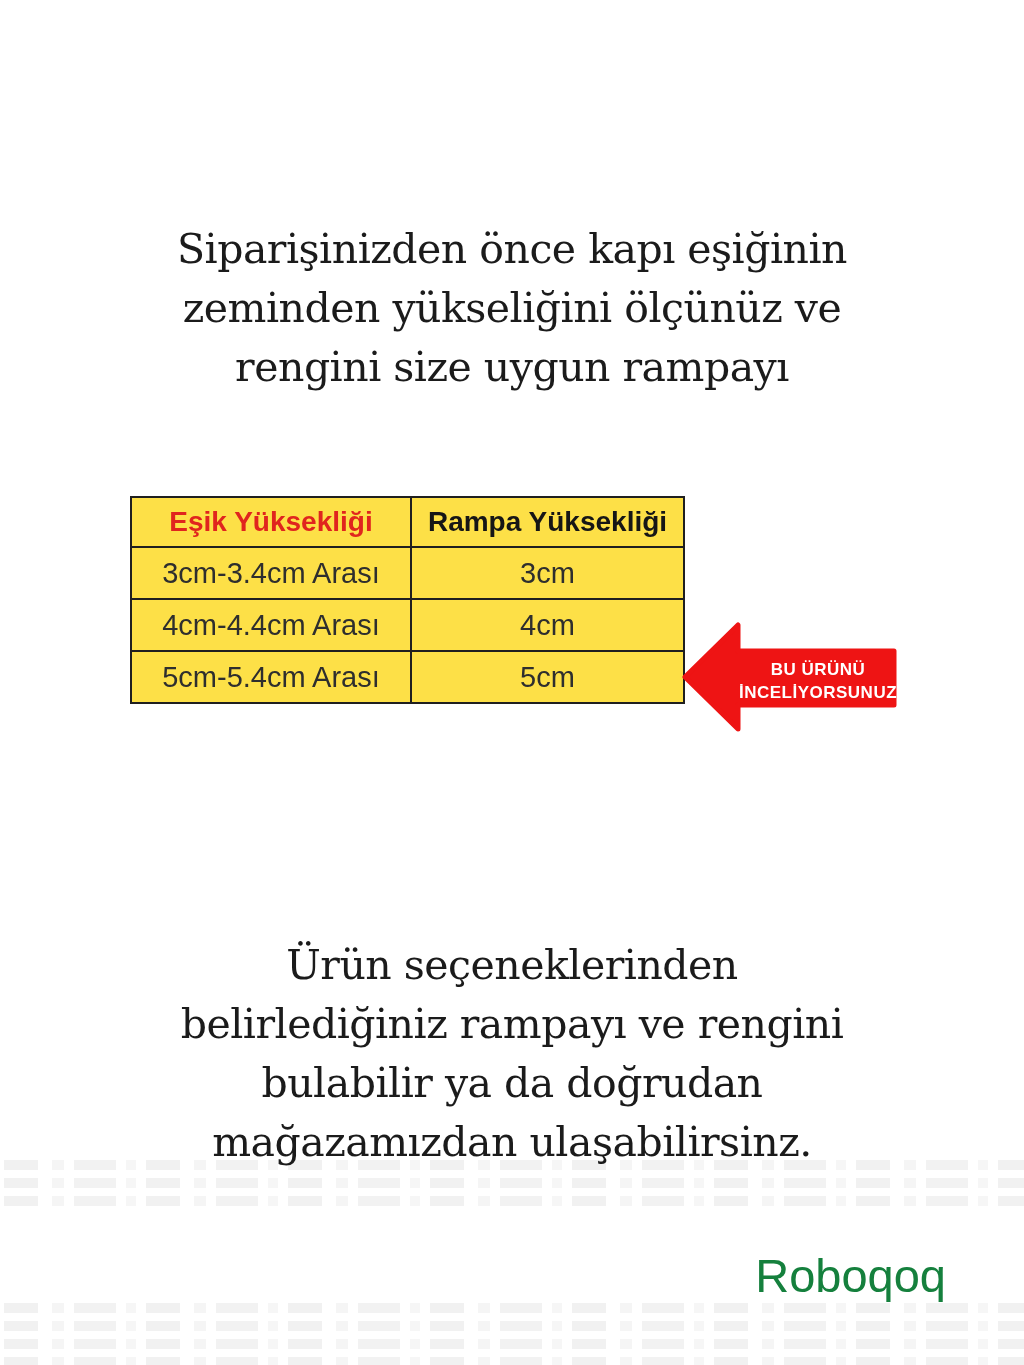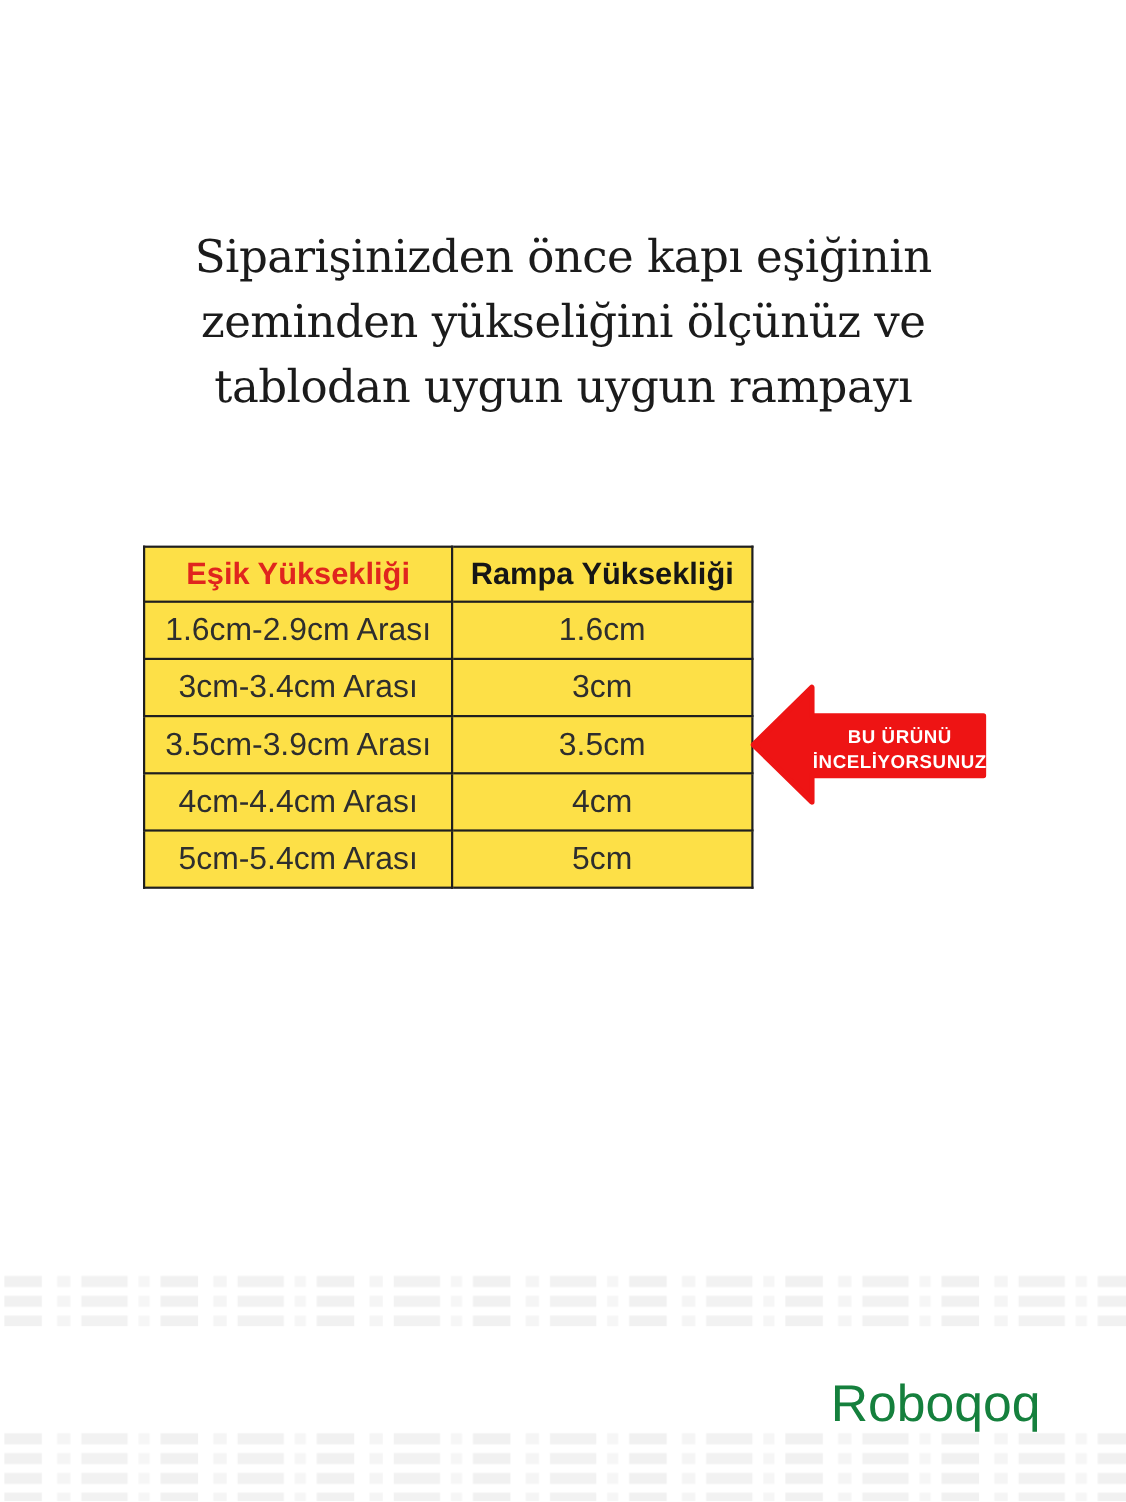--- a/index.html
+++ b/index.html
@@ -13,21 +13,21 @@
 
   
   .serif-block{
     position:absolute;left:0;width:100%;
     text-align:center;
     font-family:"DejaVu Serif","Liberation Serif",serif;
     font-size:41px;line-height:59px;
     color:#1b1b1b;
     letter-spacing:-0.5px;
   }
-  #heading{top:204px;}
+  #heading{top:220px;}
   #paragraph{top:936px;}
 
   
   #ramp-table{
     position:absolute;left:130px;top:496px;
     width:553px;
     border-collapse:collapse;
     table-layout:fixed;
   }
   #ramp-table th,#ramp-table td{
@@ -78,66 +78,64 @@
   .wm-strip svg{display:block;width:100%;height:100%;}
 </style>
 </head>
 <body>
 
 <div id="canvas">
 
   <div id="heading" class="serif-block">
     <div>Siparişinizden önce kapı eşiğinin</div>
     <div>zeminden yükseliğini ölçünüz ve</div>
-    <div>tablodan uygun uygun rampayı</div>
+    <div>rengini size uygun rampayı</div>
   </div>
 
   <table id="ramp-table">
     <colgroup>
         <col class="col-threshold">
         <col class="col-ramp">
       </colgroup>
     <thead>
       <tr>
         <th class="th-threshold">Eşik Yüksekliği</th>
         <th>Rampa Yüksekliği</th>
       </tr>
     </thead>
     <tbody>
       <tr>
-        <td>1.6cm-2.9cm Arası</td>
-        <td>1.6cm</td>
-      </tr>
-      <tr>
         <td>3cm-3.4cm Arası</td>
         <td>3cm</td>
-      </tr>
-      <tr class="row-highlight">
-        <td>3.5cm-3.9cm Arası</td>
-        <td>3.5cm</td>
       </tr>
       <tr>
         <td>4cm-4.4cm Arası</td>
         <td>4cm</td>
       </tr>
       <tr>
         <td>5cm-5.4cm Arası</td>
         <td>5cm</td>
       </tr>
     </tbody>
   </table>
 
   <div id="callout-arrow">
     <svg viewBox="0 0 216 112" xmlns="http://www.w3.org/2000/svg">
       <polygon points="3,56 56,4 56,30 212,30 212,84 56,84 56,108"></polygon>
       <text x="136" y="54" text-anchor="middle">BU ÜRÜNÜ</text>
       <text x="136" y="77" text-anchor="middle">İNCELİYORSUNUZ</text>
     </svg>
   </div>
 
+  <div id="paragraph" class="serif-block">
+    <div>Ürün seçeneklerinden</div>
+    <div>belirlediğiniz rampayı ve rengini</div>
+    <div>bulabilir ya da doğrudan</div>
+    <div>mağazamızdan ulaşabilirsinz.</div>
+  </div>
 
   <div id="wm-strip-1" class="wm-strip">
     <svg xmlns="http://www.w3.org/2000/svg">
       <defs>
         <pattern id="wmpat" width="142" height="18" patternUnits="userSpaceOnUse">
           <rect x="4" y="4" width="34" height="10" fill="#000000" fill-opacity="0.055"></rect>
           <rect x="52" y="4" width="12" height="10" fill="#000000" fill-opacity="0.04"></rect>
           <rect x="74" y="4" width="42" height="10" fill="#000000" fill-opacity="0.05"></rect>
           <rect x="126" y="4" width="10" height="10" fill="#000000" fill-opacity="0.035"></rect>
         </pattern>

